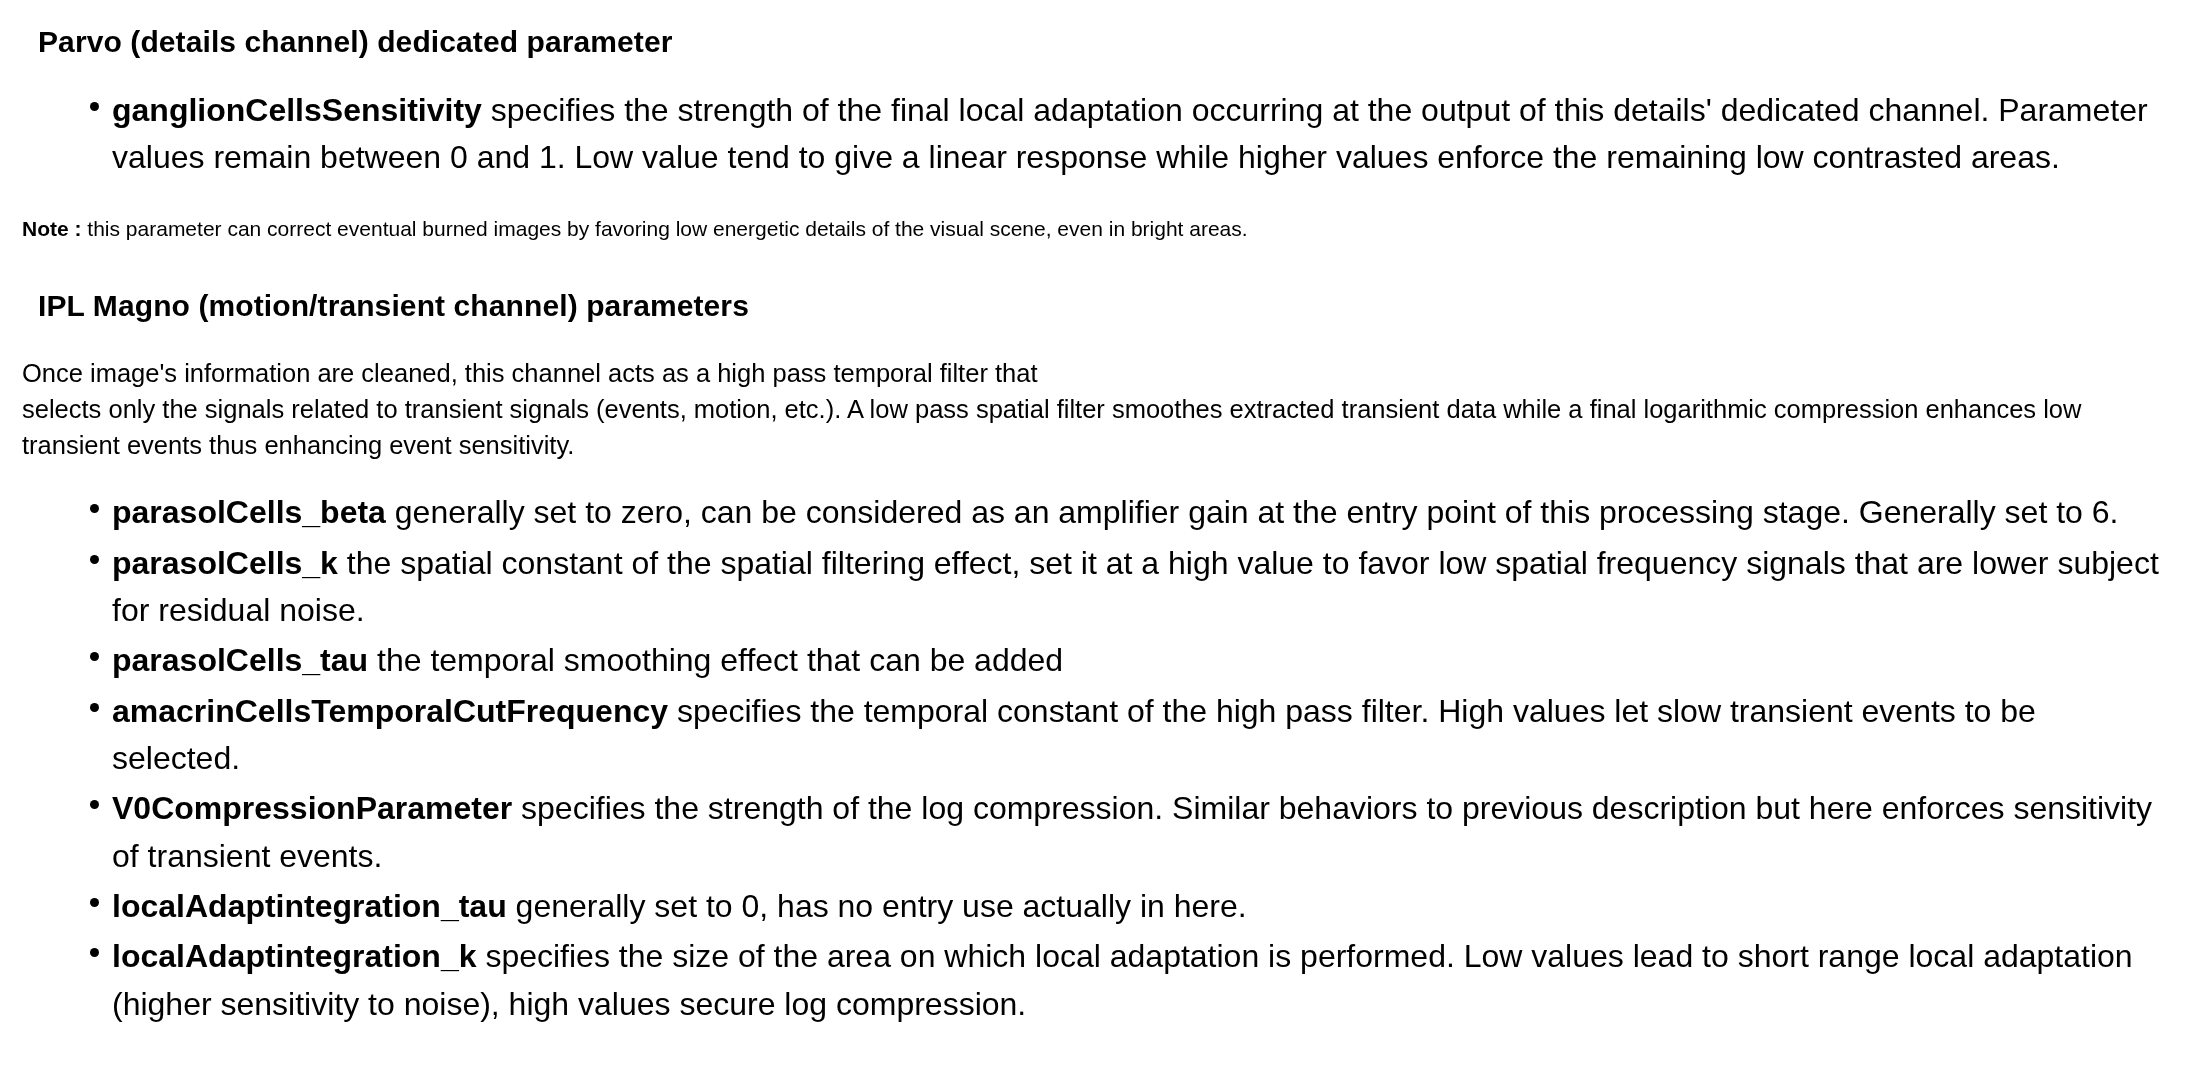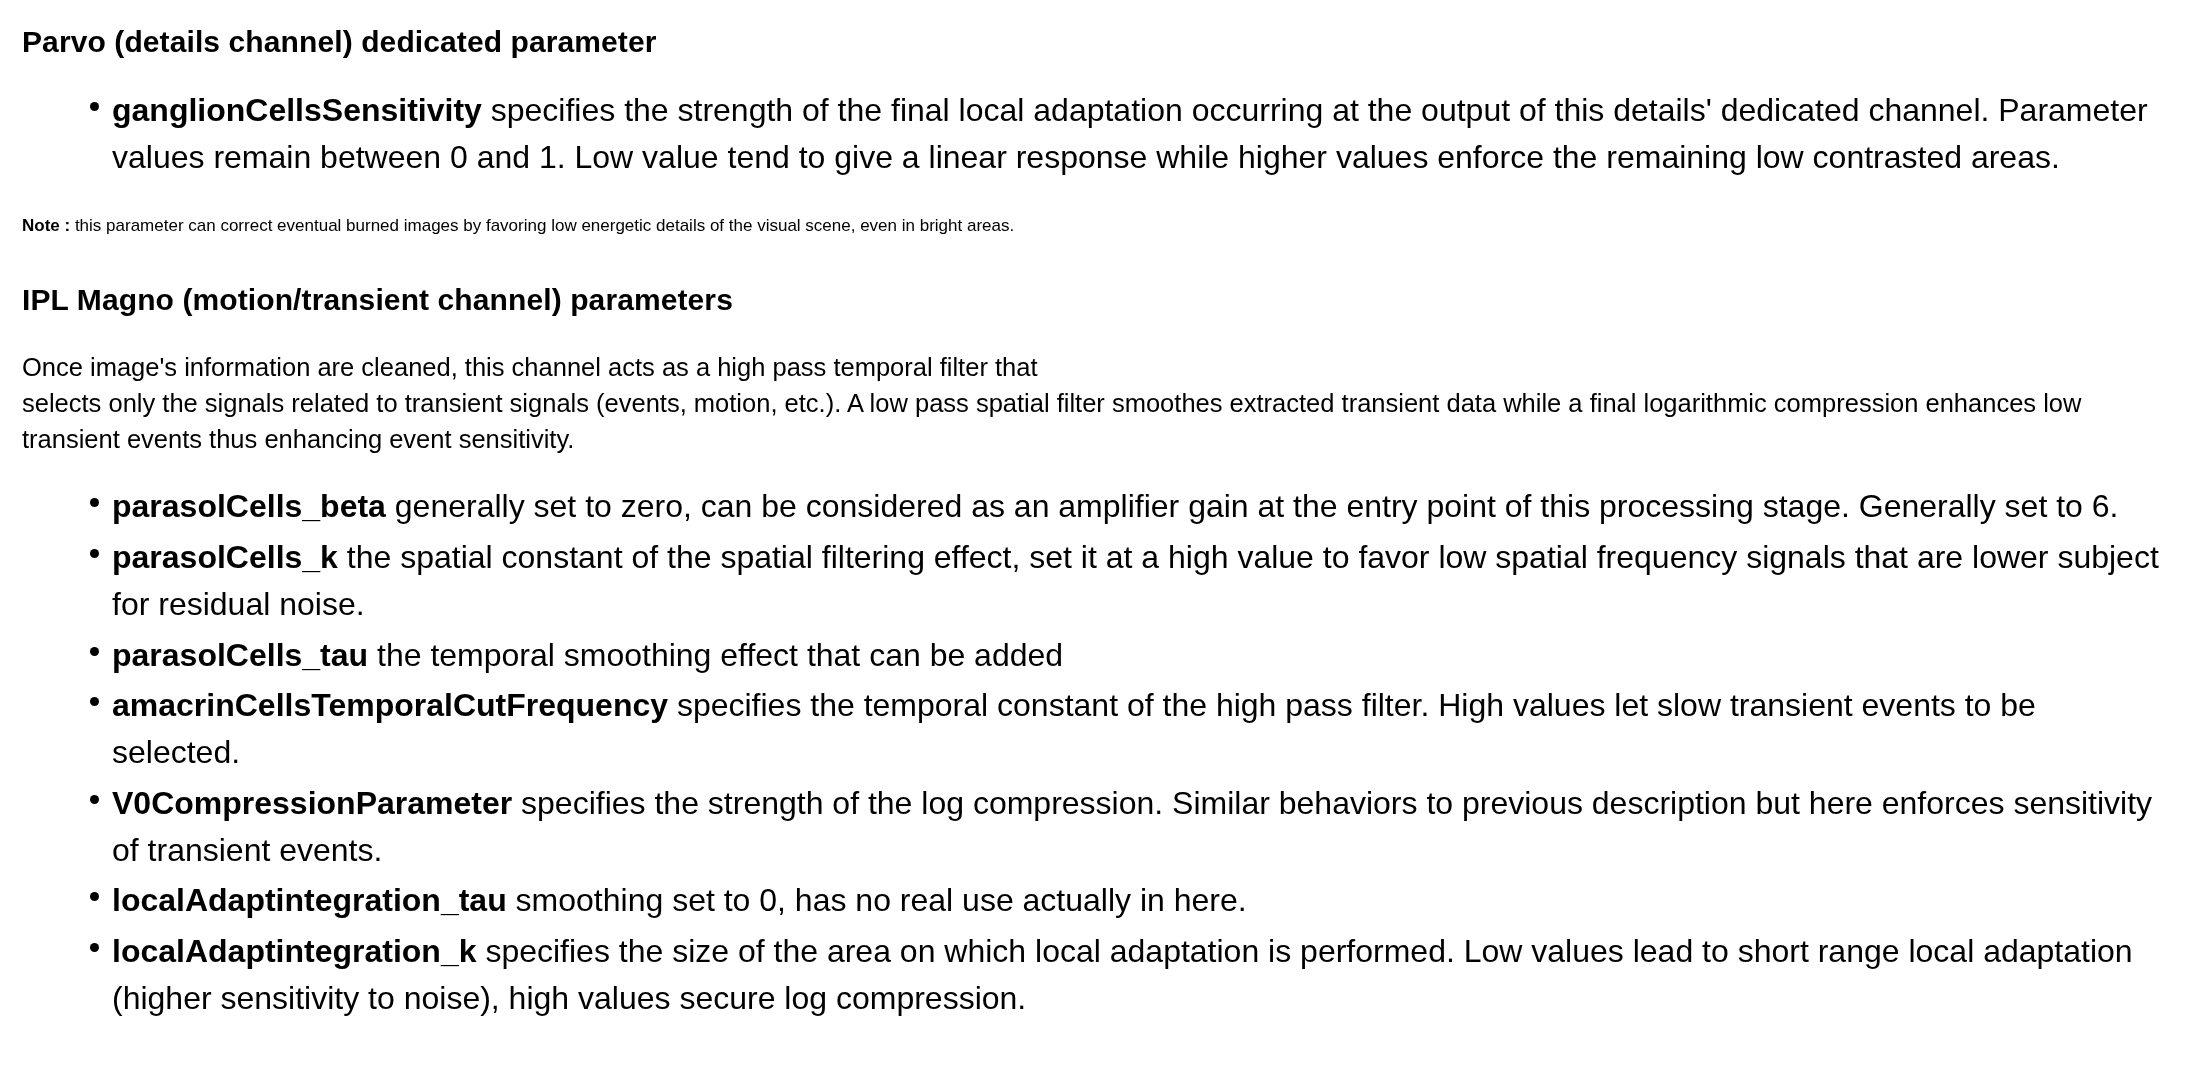--- a/index.html
+++ b/index.html
@@ -13,31 +13,31 @@
     color: #000000;
     -webkit-font-smoothing: antialiased;
   }
   .page {
     padding: 10px 22px 0 22px;
     box-sizing: border-box;
   }
   h2.section-title {
     font-size: 30px;
     font-weight: bold;
-    margin: 12px 0 0 0;
+    margin: 12px 0 0 16px;
     line-height: 1.3;
     letter-spacing: 0.1px;
   }
   p.para {
     font-size: 25.5px;
     line-height: 1.42;
     margin: 30px 0 16px 0;
   }
   p.note {
-    font-size: 17px;
+    font-size: 21px;
     line-height: 1.42;
     margin: 32px 0 0 0;
   }
   ul.bullets {
     margin: 26px 0 0 0;
     padding-left: 68px;
     list-style: none;
   }
   ul.bullets li {
     font-size: 32px;
@@ -97,20 +97,20 @@
     <li>
       <span class="term">parasolCells_tau</span><span> the temporal smoothing effect that can be added</span>
     </li>
     <li>
       <span class="term">amacrinCellsTemporalCutFrequency</span><span> specifies the temporal constant of the high pass filter. High values let slow transient events to be selected.</span>
     </li>
     <li>
       <span class="term">V0CompressionParameter</span><span> specifies the strength of the log compression. Similar behaviors to previous description but here enforces sensitivity of transient events.</span>
     </li>
     <li>
-      <span class="term">localAdaptintegration_tau</span><span> smoothing set to 0, has no real use actually in here.</span>
+      <span class="term">localAdaptintegration_tau</span><span> generally set to 0, has no entry use actually in here.</span>
     </li>
     <li>
       <span class="term">localAdaptintegration_k</span><span> specifies the size of the area on which local adaptation is performed. Low values lead to short range local adaptation (higher sensitivity to noise), high values secure log compression.</span>
     </li>
   </ul>
 
 </div>
 
 </body></html>

